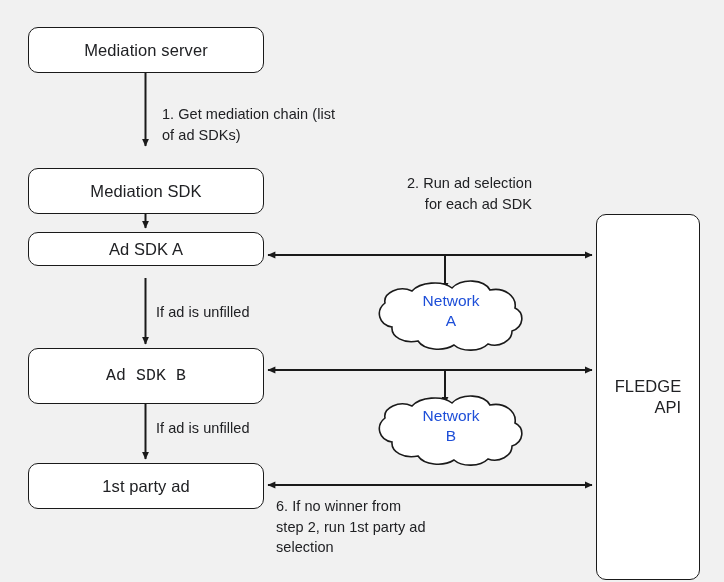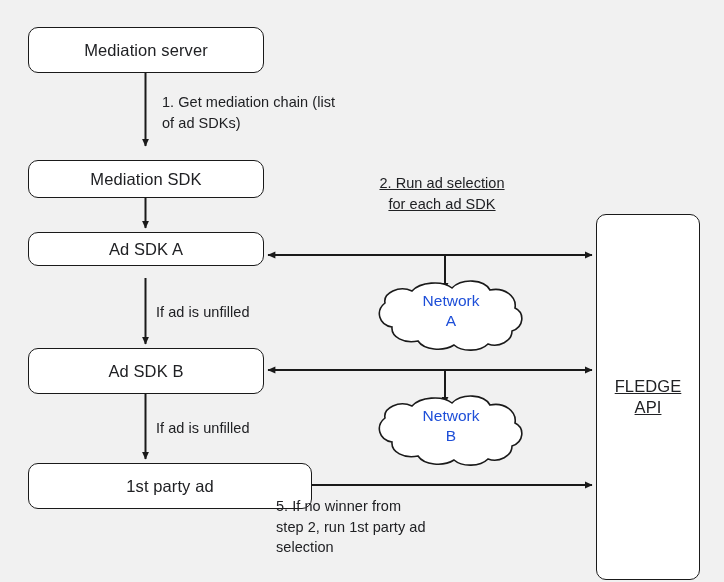--- a/index.html
+++ b/index.html
@@ -58,21 +58,21 @@
   }
   .cloud-label {
     position: absolute;
     color: #1d4ed8;
     font-size: 15.5px;
     line-height: 1.3;
     text-align: center;
     white-space: pre-line;
   }
   .t-left   { text-align: left; }
-  .t-center { text-align: center; text-decoration: underline; }
+  .t-center { text-align: right; }
 </style>
 </head>
 <body>
 
 <div id="diagram-root">
 
   <svg class="layer" viewBox="0 0 724 582">
     <defs>
       <marker id="arrowEnd" markerWidth="9" markerHeight="9" refX="7.4" refY="3.6" orient="auto" markerUnits="userSpaceOnUse">
         <path d="M0,0 L8,3.6 L0,7.2 z" fill="#1a1a1a"></path>
@@ -122,54 +122,54 @@
              C 443 467, 424 465, 418 456
              C 404 459, 391 452, 392 442
              C 379 440, 375 426, 385 418
              C 383 408, 399 400, 412 406 Z" fill="#ffffff" stroke="#1a1a1a" stroke-width="1.6"></path>
   </svg>
 
   <div class="node-box" style="left:28px; top:27px; width:236px; height:46px;">
     <span class="node-label">Mediation server</span>
   </div>
 
-  <div class="node-box" style="left:28px; top:160px; width:236px; height:38px;text-align:center;">
+  <div class="node-box" style="left:28px; top:168px; width:236px; height:46px;text-align:center;">
     <span class="node-label">Mediation SDK</span>
   </div>
 
   <div class="node-box" style="left:28px; top:232px; width:236px; height:34px;">
     <span class="node-label">Ad SDK A</span>
   </div>
 
-  <div class="node-box" style="left:28px; top:348px; width:236px; height:46px;">
+  <div class="node-box" style="left:28px; top:348px; width:236px; height:56px;font-family:Liberation Mono, monospace;">
     <span class="node-label">Ad SDK B</span>
   </div>
 
-  <div class="node-box" style="left:28px; top:463px; width:284px; height:46px;">
+  <div class="node-box" style="left:28px; top:463px; width:236px; height:46px;">
     <span class="node-label">1st party ad</span>
   </div>
 
   <div class="node-box" style="left:596px; top:214px; width:104px; height:366px;">
     <span class="node-label t-center">FLEDGE
 API</span>
   </div>
 
   <div class="cloud-label" style="left:396px; top:291px; width:110px;">Network
 A</div>
 
   <div class="cloud-label" style="left:396px; top:406px; width:110px;">Network
 B</div>
 
-  <div class="edge-label t-left" style="left:162px; top:92px; width:215px;">1. Get mediation chain (list
+  <div class="edge-label t-left" style="left:162px; top:104px; width:215px;">1. Get mediation chain (list
 of ad SDKs)</div>
 
   <div class="edge-label t-center" style="left:352px; top:173px; width:180px;">2. Run ad selection
 for each ad SDK</div>
 
   <div class="edge-label t-left" style="left:156px; top:302px; width:160px;">If ad is unfilled</div>
 
   <div class="edge-label t-left" style="left:156px; top:418px; width:160px;">If ad is unfilled</div>
 
-  <div class="edge-label t-left" style="left:276px; top:496px; width:215px;">5. If no winner from
+  <div class="edge-label t-left" style="left:276px; top:496px; width:215px;">6. If no winner from
 step 2, run 1st party ad
 selection</div>
 
 </div>
 
 </body></html>

